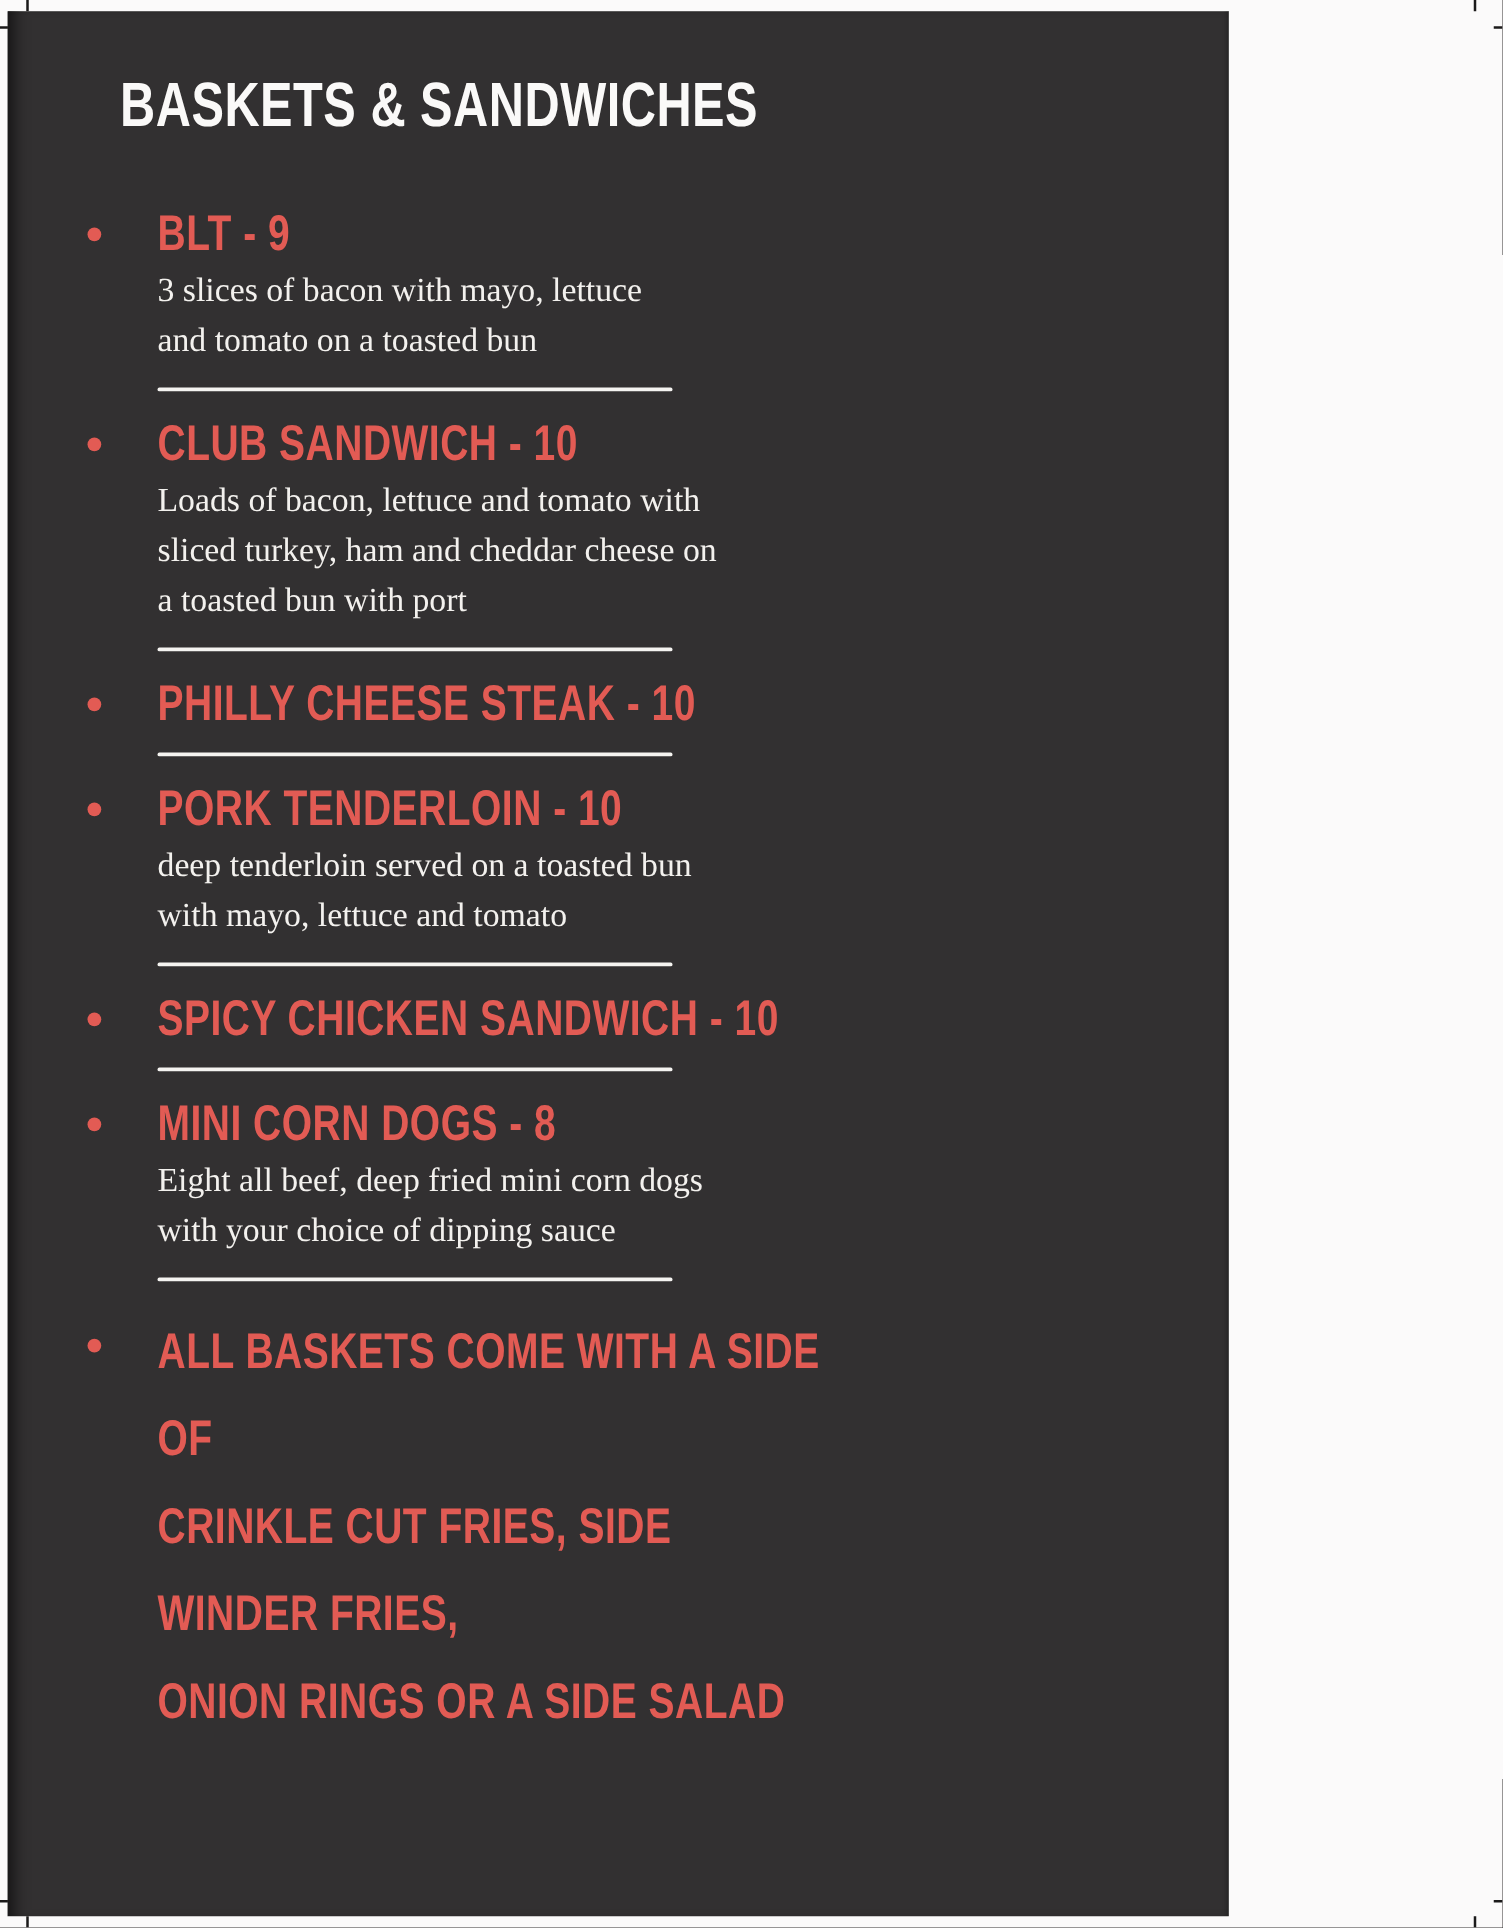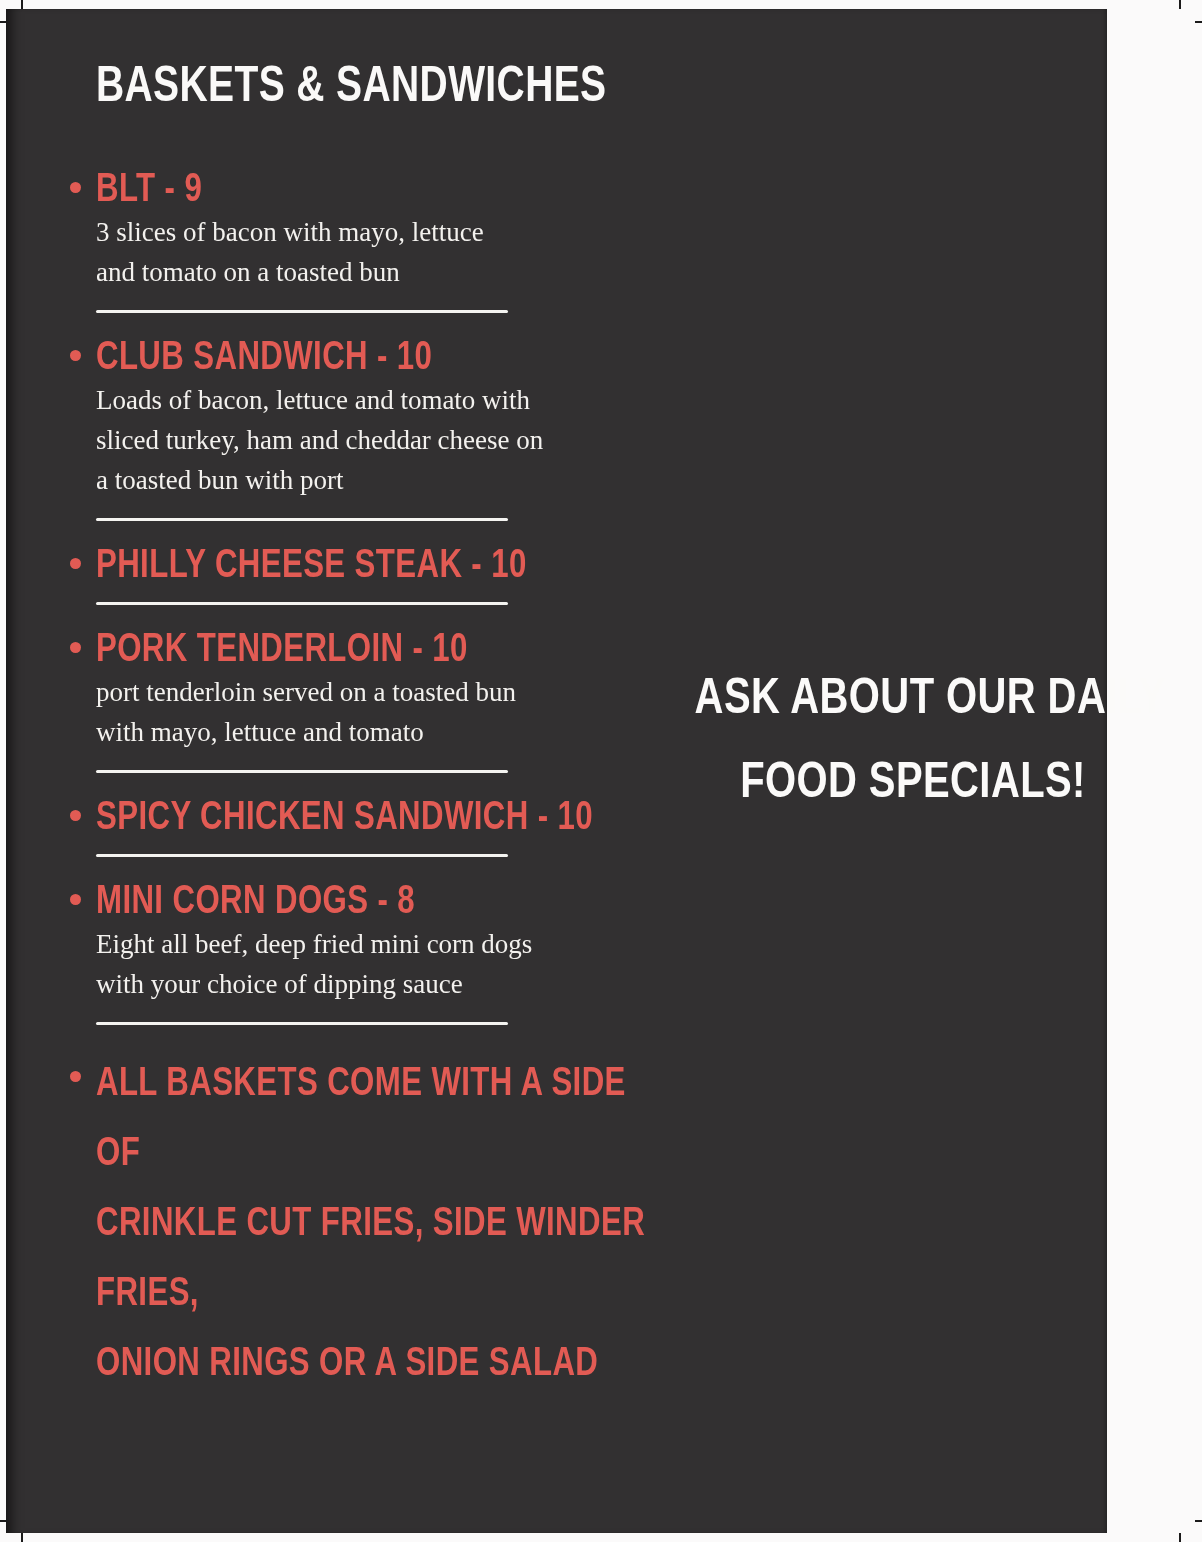--- a/index.html
+++ b/index.html
@@ -28,21 +28,21 @@
   .crop.bl-v { left: 21px; bottom: 0; }
   .crop.bl-h { left: 0; top: 1520px; }
   .crop.br-v { left: 1179px; bottom: 0; }
   .crop.br-h { right: 0; top: 1520px; }
 
   
   .panel {
     position: absolute;
     left: 6px;
     top: 9px;
-    width: 1101px;
+    width: 977px;
     height: 1524px;
     background: #323031;
     box-shadow: inset 14px 0 12px -9px rgba(0,0,0,0.6),
                 inset -3px 0 4px -2px rgba(0,0,0,0.35);
     box-sizing: border-box;
   }
 
   
   .menu-col {
     position: absolute;
@@ -59,20 +59,21 @@
     font-weight: bold;
     color: #faf9f8;
     letter-spacing: 0.5px;
     white-space: nowrap;
     transform: scaleX(0.78);
     transform-origin: 0 50%;
   }
   .menu-item {
     display: flex;
     align-items: flex-start;
+    gap: 30px;
   }
   .bullet-col {
     width: 30px;
     flex: none;
   }
   .bullet {
     width: 11px;
     height: 11px;
     border-radius: 50%;
     background: #e25b54;
@@ -185,21 +186,21 @@
       <div class="item-divider"></div>
     </div>
   </div>
 
   <div class="menu-item">
     <div class="bullet-col">
       <div class="bullet"></div>
     </div>
     <div class="item-body">
       <div class="item-title">PORK TENDERLOIN - 10</div>
-      <p class="item-desc">port tenderloin served on a toasted bun
+      <p class="item-desc">deep tenderloin served on a toasted bun
 with mayo, lettuce and tomato</p>
       <div class="item-divider"></div>
     </div>
   </div>
 
   <div class="menu-item">
     <div class="bullet-col">
       <div class="bullet"></div>
     </div>
     <div class="item-body">
@@ -227,18 +228,14 @@
     <div class="item-body">
       <div class="item-title">ALL BASKETS COME WITH A SIDE OF
 CRINKLE CUT FRIES, SIDE WINDER FRIES,
 ONION RINGS OR A SIDE SALAD</div>
 
     </div>
   </div>
 </div>
   </div>
 
-  <div class="aside">
-    <div class="aside-line">ASK ABOUT OUR DAILY</div>
-    <div class="aside-line">FOOD SPECIALS!</div>
-  </div>
 
 </div>
 
 </body></html>

